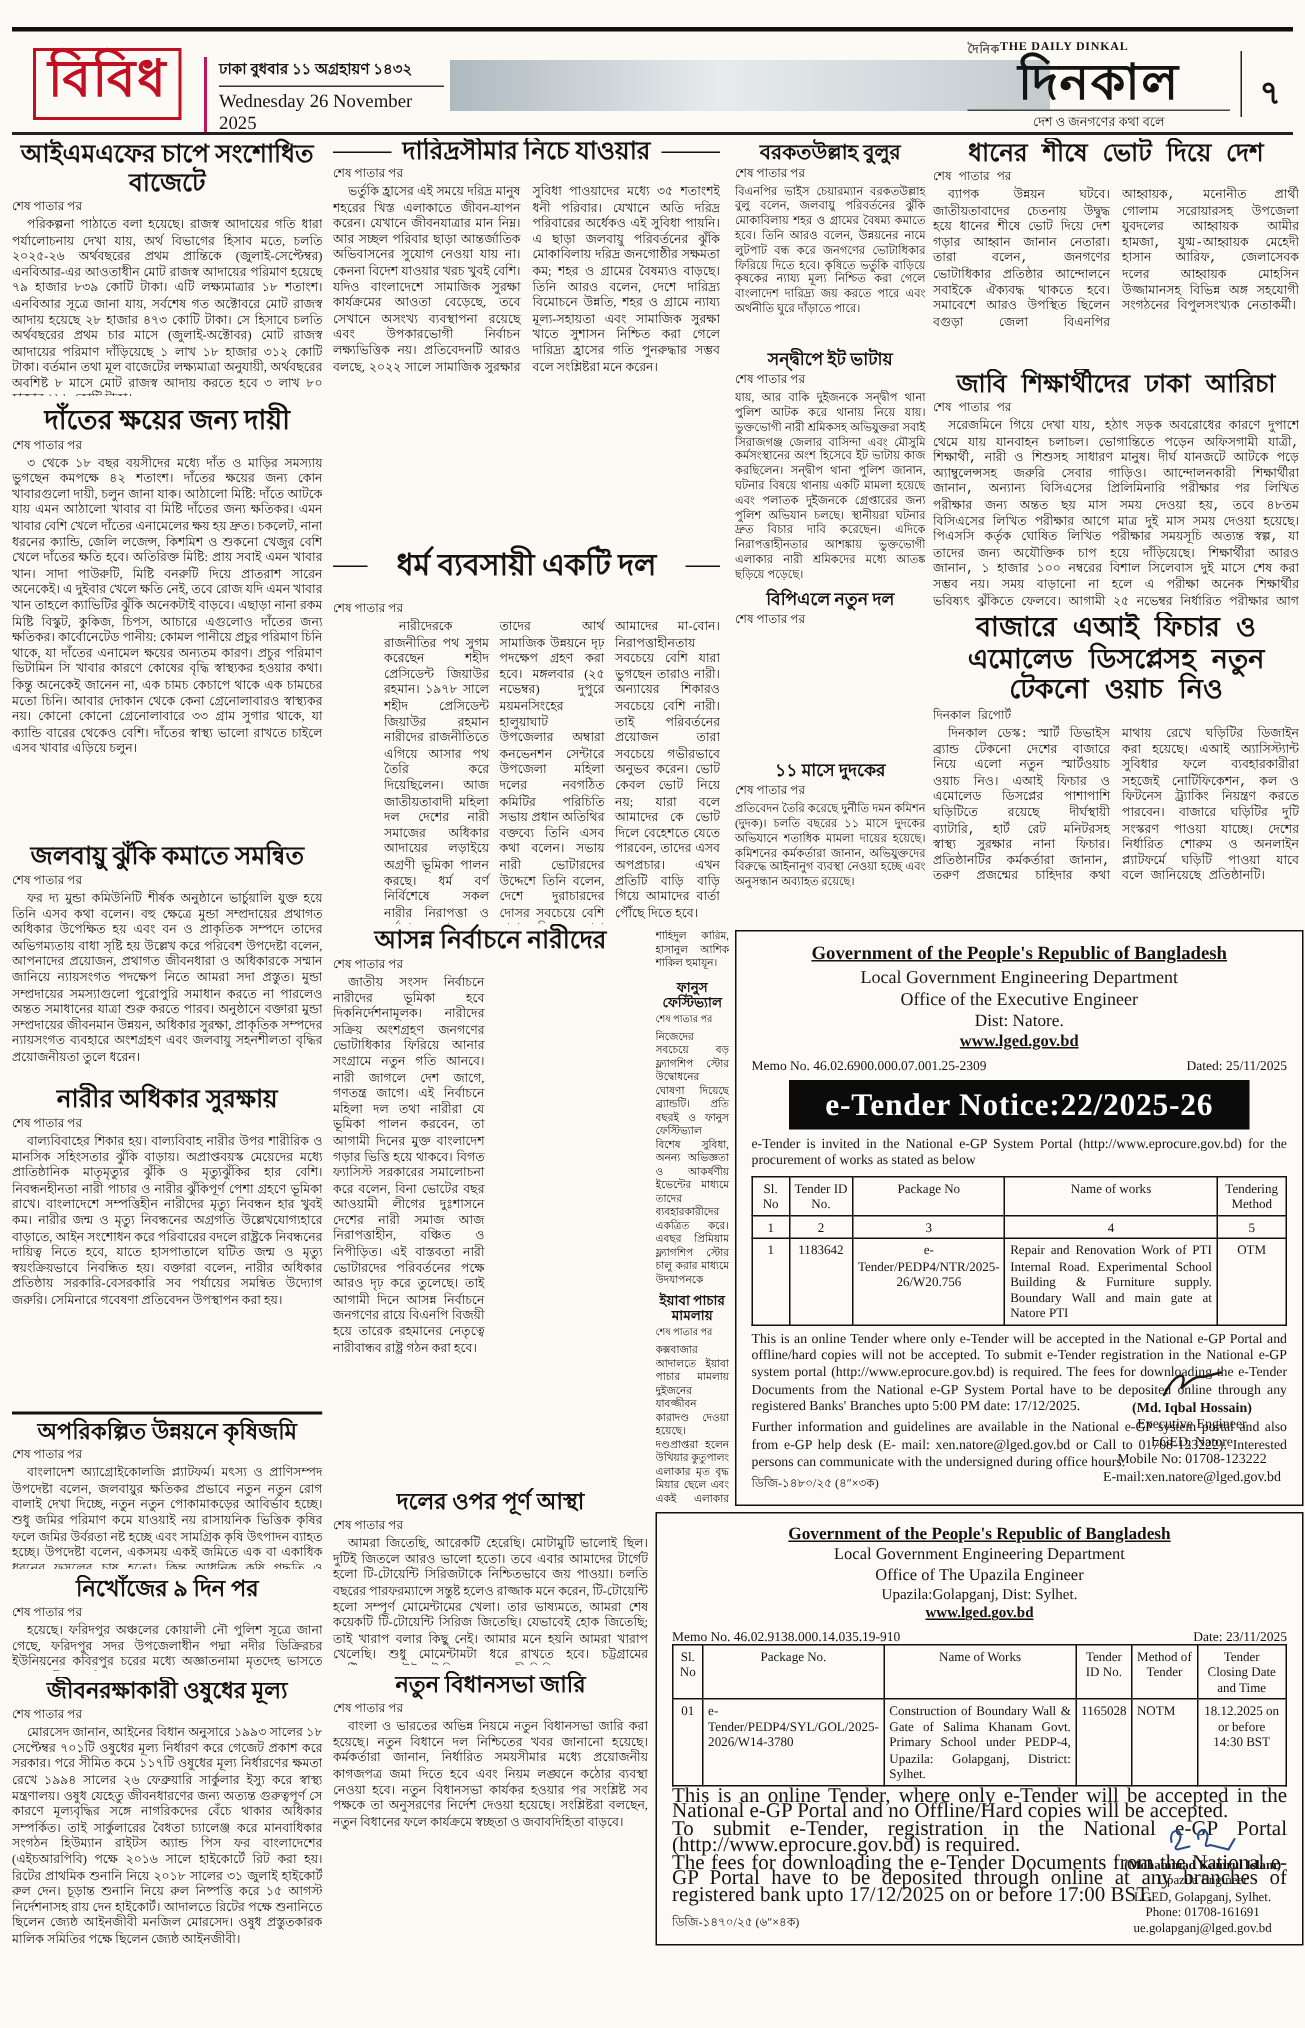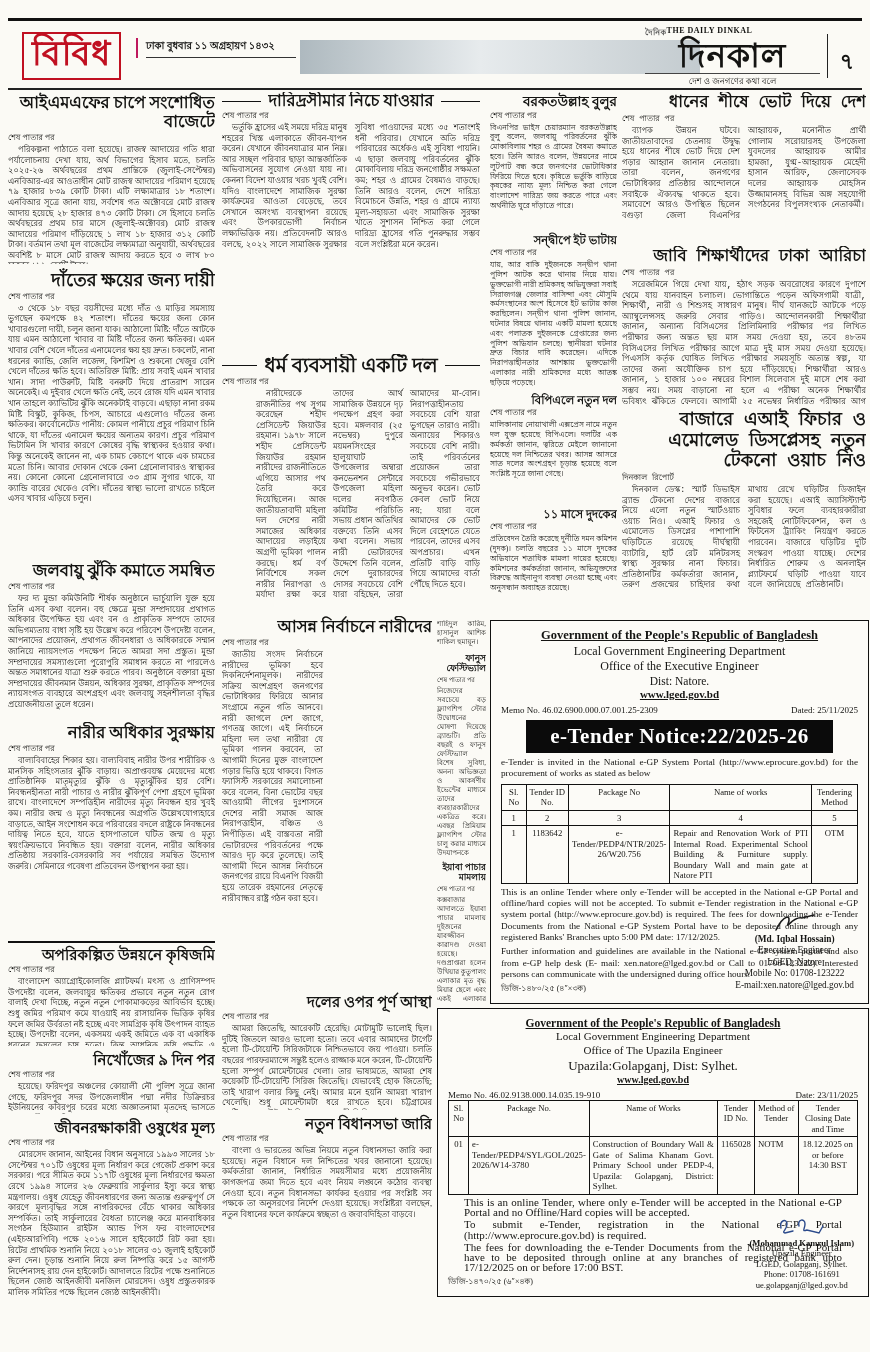--- a/index.html
+++ b/index.html
@@ -27,69 +27,70 @@
   
   section{position:absolute;overflow:hidden;}
   .colA{left:8px;top:92px;width:207px;height:1253px;}
   .colBt{left:222px;top:92px;width:258px;height:262px;}
   .colBm{left:222px;top:354px;width:258px;height:262px;}
   .colBl{left:222px;top:616px;width:210px;height:729px;}
   .strip{left:437px;top:620px;width:49px;height:382px;}
   .colC{left:490px;top:92px;width:127px;height:526px;}
   .colD{left:622px;top:92px;width:244px;height:526px;font-family:Liberation Mono, monospace;}
   .art{overflow:hidden;margin-bottom:4px;}
-  .hd{font-weight:bold;text-align:right;line-height:1.15;margin:2px 0 1px 0;}
+  .hd{font-weight:bold;text-align:center;line-height:1.15;margin:2px 0 1px 0;}
   .h20{font-size:20px;}  .h18{font-size:18px;} .h17{font-size:16.5px;} .h16{font-size:15px;}
   .h14{font-size:13.5px;} .h12{font-size:11.5px;} .h9{font-size:9px;}
   .cont{text-align:left;font-size:8px;line-height:10px;margin-bottom:2px;}
   .body{font-size:8.3px;line-height:10.6px;text-align:justify;margin:0;text-indent:10px;}
   .tiny{font-size:7px;line-height:9px;text-indent:0;}
   .cols2{column-count:2;column-gap:8px;}
   .cols3{column-count:3;column-gap:7px;margin-left:34px;}
   .ruledhd{display:flex;align-items:center;gap:7px;}
   .ruledhd .hline{flex:1;height:1.6px;background:#111;}
   .seprule{height:2px;background:#111;margin:3px 0 4px 0;}
   
   .box1{left:490px;top:620px;width:377px;height:382px;border:1.6px solid #111;background:#fcfbf7;}
   .box2{left:437px;top:1008px;width:430px;height:287px;border:1.6px solid #111;background:#fcfbf7;}
   .tin{position:relative;padding:7px 10px;height:100%;box-sizing:border-box;}
   .torg{text-align:center;line-height:1.25;}
   .torg .o1{font-weight:bold;text-decoration:underline;font-size:12.5px;}
   .torg .o2{font-size:12px;}
   .torg .o3{font-size:12px;}
   .torg .o4{font-size:11.5px;}
   .torg .ourl{font-size:11px;font-weight:bold;text-decoration:underline;}
-  .b2 .torg .o1{font-size:11.5px;} .b2 .torg .o2,.b2 .torg .o3{font-size:11px;} .b2 .torg .o4{font-size:13px;} .b2 .torg .ourl{font-size:10px;}
+  .b2 .torg .o1{font-size:11.5px;} .b2 .torg .o2,.b2 .torg .o3{font-size:11px;} .b2 .torg .o4{font-size:10px;} .b2 .torg .ourl{font-size:10px;}
   .memorow{display:flex;justify-content:space-between;font-size:9px;margin-top:3px;}
   .banner{background:#0b0b0b;color:#fff;font-weight:bold;text-align:center;
           width:86%;margin:5px auto 4px auto;padding:4px 0;font-size:21px;letter-spacing:.5px;}
   .b2 .banner{font-size:19px;width:72%;}
   .intro{font-size:9.2px;line-height:11.5px;text-align:justify;margin:1px 0 4px 0;}
   table{border-collapse:collapse;width:100%;padding-left:36px;}
   .t1 th,.t1 td,.t2 th,.t2 td{border:1px solid #111;font-size:8.7px;line-height:10.5px;padding:2px 3px;vertical-align:top;}
   .t1 th,.t2 th{font-weight:normal;text-align:center;vertical-align:top;}
   .cc{text-align:center;}
   .jt{text-align:justify;}
   .paras p{font-size:9.2px;line-height:11.3px;text-align:justify;margin:3px 0;}
-  .b2 .paras p{font-size:11px;line-height:10.3px;margin:2px 16px;}
+  .b2 .paras p{font-size:14px;line-height:10.3px;margin:2px 0;}
   .sigblk{position:absolute;right:14px;bottom:12px;text-align:center;font-size:9.3px;line-height:11.5px;}
   .sigblk .sname{font-weight:bold;}
   .code{position:absolute;left:10px;bottom:8px;font-size:8px;}
   .sigsvg{display:block;margin:0 auto;}
 </style>
 </head>
 <body>
 
 <div class="page">
   <div class="toprule"></div>
 
   <header>
     <div class="logo">বিবিধ</div>
     <div class="datebox">
       <div class="d-bn">ঢাকা বুধবার ১১ অগ্রহায়ণ ১৪৩২</div>
+      <div class="d-en">Wednesday 26 November 2025</div>
     </div>
     <div class="adbar"></div>
     <div class="masthead">
       <div class="m-top">
         <span class="dnk">দৈনিক</span>
         <span>THE DAILY DINKAL</span>
       </div>
       <div class="m-name">দিনকাল</div>
       <div class="m-tag">দেশ ও জনগণের কথা বলে</div>
     </div>
@@ -143,21 +144,21 @@
       <h3 class="hd h17" style="margin:0">দারিদ্রসীমার নিচে যাওয়ার</h3>
       <div class="hline"></div>
       </div>
     <div class="cont">শেষ পাতার পর</div>
     <p class="body cols2">ভর্তুকি হ্রাসের এই সময়ে দরিদ্র মানুষ শহরের খিস্ত এলাকাতে জীবন-যাপন করেন। যেখানে জীবনযাত্রার মান নিম্ন। আর সচ্ছল পরিবার ছাড়া আন্তর্জাতিক অভিবাসনের সুযোগ নেওয়া যায় না। কেননা বিদেশ যাওয়ার খরচ খুবই বেশি। যদিও বাংলাদেশে সামাজিক সুরক্ষা কার্যক্রমের আওতা বেড়েছে, তবে সেখানে অসংখ্য ব্যবস্থাপনা রয়েছে এবং উপকারভোগী নির্বাচন লক্ষ্যভিত্তিক নয়। প্রতিবেদনটি আরও বলছে, ২০২২ সালে সামাজিক সুরক্ষার সুবিধা পাওয়াদের মধ্যে ৩৫ শতাংশই ধনী পরিবার। যেখানে অতি দরিদ্র পরিবারের অর্ধেকও এই সুবিধা পায়নি। এ ছাড়া জলবায়ু পরিবর্তনের ঝুঁকি মোকাবিলায় দরিদ্র জনগোষ্ঠীর সক্ষমতা কম; শহর ও গ্রামের বৈষম্যও বাড়ছে। তিনি আরও বলেন, দেশে দারিদ্র্য বিমোচনে উন্নতি, শহর ও গ্রামে ন্যায্য মূল্য-সহায়তা এবং সামাজিক সুরক্ষা খাতে সুশাসন নিশ্চিত করা গেলে দারিদ্র্য হ্রাসের গতি পুনরুদ্ধার সম্ভব বলে সংশ্লিষ্টরা মনে করেন।</p>
   </section>
 
   <section class="colBm">
     <div class="ruledhd">
         <div class="hline"></div>
-      <h3 class="hd h20" style="margin:0">ধর্ম ব্যবসায়ী একটি দল</h3>
+      <h3 class="hd h20" style="margin:12px">ধর্ম ব্যবসায়ী একটি দল</h3>
       <div class="hline"></div>
       </div>
     <div class="cont">শেষ পাতার পর</div>
     <p class="body cols3">নারীদেরকে রাজনীতির পথ সুগম করেছেন শহীদ প্রেসিডেন্ট জিয়াউর রহমান। ১৯৭৮ সালে শহীদ প্রেসিডেন্ট জিয়াউর রহমান নারীদের রাজনীতিতে এগিয়ে আসার পথ তৈরি করে দিয়েছিলেন। আজ জাতীয়তাবাদী মহিলা দল দেশের নারী সমাজের অধিকার আদায়ের লড়াইয়ে অগ্রণী ভূমিকা পালন করছে। ধর্ম বর্ণ নির্বিশেষে সকল নারীর নিরাপত্তা ও মর্যাদা রক্ষা করে তাদের আর্থ সামাজিক উন্নয়নে দৃঢ় পদক্ষেপ গ্রহণ করা হবে। মঙ্গলবার (২৫ নভেম্বর) দুপুরে ময়মনসিংহের হালুয়াঘাট উপজেলার অম্বারা কনভেনশন সেন্টারে উপজেলা মহিলা দলের নবগঠিত কমিটির পরিচিতি সভায় প্রধান অতিথির বক্তব্যে তিনি এসব কথা বলেন। সভায় নারী ভোটারদের উদ্দেশে তিনি বলেন, দেশে দুরাচারদের দোসর সবচেয়ে বেশি যারা বহিছেন, তারা আমাদের মা-বোন। নিরাপত্তাহীনতায় সবচেয়ে বেশি যারা ভুগছেন তারাও নারী। অন্যায়ের শিকারও সবচেয়ে বেশি নারী। তাই পরিবর্তনের প্রয়োজন তারা সবচেয়ে গভীরভাবে অনুভব করেন। ভোট কেবল ভোট নিয়ে নয়; যারা বলে আমাদের কে ভোট দিলে বেহেশতে যেতে পারবেন, তাদের এসব অপপ্রচার। এখন প্রতিটি বাড়ি বাড়ি গিয়ে আমাদের বার্তা পৌঁছে দিতে হবে।</p>
   </section>
 
   <section class="colBl">
     <article class="art" style="height:372px">
       <h3 class="hd h17">আসন্ন নির্বাচনে নারীদের</h3>
       <div class="cont">শেষ পাতার পর</div>
@@ -196,21 +197,20 @@
       <p class="body tiny" style="font-size:7.6px;line-height:9.8px">বিএনপির ভাইস চেয়ারম্যান বরকতউল্লাহ বুলু বলেন, জলবায়ু পরিবর্তনের ঝুঁকি মোকাবিলায় শহর ও গ্রামের বৈষম্য কমাতে হবে। তিনি আরও বলেন, উন্নয়নের নামে লুটপাট বন্ধ করে জনগণের ভোটাধিকার ফিরিয়ে দিতে হবে। কৃষিতে ভর্তুকি বাড়িয়ে কৃষকের ন্যায্য মূল্য নিশ্চিত করা গেলে বাংলাদেশ দারিদ্র্য জয় করতে পারে এবং অর্থনীতি ঘুরে দাঁড়াতে পারে।</p>
     </article>
     <article class="art" style="height:156px">
       <h3 class="hd h12">সন্দ্বীপে ইট ভাটায়</h3>
       <div class="cont">শেষ পাতার পর</div>
       <p class="body tiny" style="font-size:7.6px;line-height:9.8px">যায়, আর বাকি দুইজনকে সন্দ্বীপ থানা পুলিশ আটক করে থানায় নিয়ে যায়। ভুক্তভোগী নারী শ্রমিকসহ অভিযুক্তরা সবাই সিরাজগঞ্জ জেলার বাসিন্দা এবং মৌসুমি কর্মসংস্থানের অংশ হিসেবে ইট ভাটায় কাজ করছিলেন। সন্দ্বীপ থানা পুলিশ জানান, ঘটনার বিষয়ে থানায় একটি মামলা হয়েছে এবং পলাতক দুইজনকে গ্রেপ্তারের জন্য পুলিশ অভিযান চলছে। স্থানীয়রা ঘটনার দ্রুত বিচার দাবি করেছেন। এদিকে নিরাপত্তাহীনতার আশঙ্কায় ভুক্তভোগী এলাকার নারী শ্রমিকদের মধ্যে আতঙ্ক ছড়িয়ে পড়েছে।</p>
     </article>
     <article class="art" style="height:110px">
       <h3 class="hd h12">বিপিএলে নতুন দল</h3>
       <div class="cont">শেষ পাতার পর</div>
-      <p class="body tiny" style="font-size:7.6px;line-height:9.8px">মালিকানায় নোয়াখালী এক্সপ্রেস নামে নতুন দল যুক্ত হয়েছে বিপিএলে। দলটির এক কর্মকর্তা জানান, ত্বরিতে মেইলে জানানো হয়েছে দল নিশ্চিতের খবর। আসন্ন আসরে সাত দলের অংশগ্রহণ চূড়ান্ত হয়েছে বলে সংশ্লিষ্ট সূত্রে জানা গেছে।</p>
     </article>
     <article class="art" style="height:112px">
       <h3 class="hd h12">১১ মাসে দুদকের</h3>
       <div class="cont">শেষ পাতার পর</div>
       <p class="body tiny" style="font-size:7.6px;line-height:9.8px">প্রতিবেদন তৈরি করেছে দুর্নীতি দমন কমিশন (দুদক)। চলতি বছরের ১১ মাসে দুদকের অভিযানে শতাধিক মামলা দায়ের হয়েছে। কমিশনের কর্মকর্তারা জানান, অভিযুক্তদের বিরুদ্ধে আইনানুগ ব্যবস্থা নেওয়া হচ্ছে এবং অনুসন্ধান অব্যাহত রয়েছে।</p>
     </article>
   </section>
 
   <section class="colD">
     <article class="art" style="height:150px">

